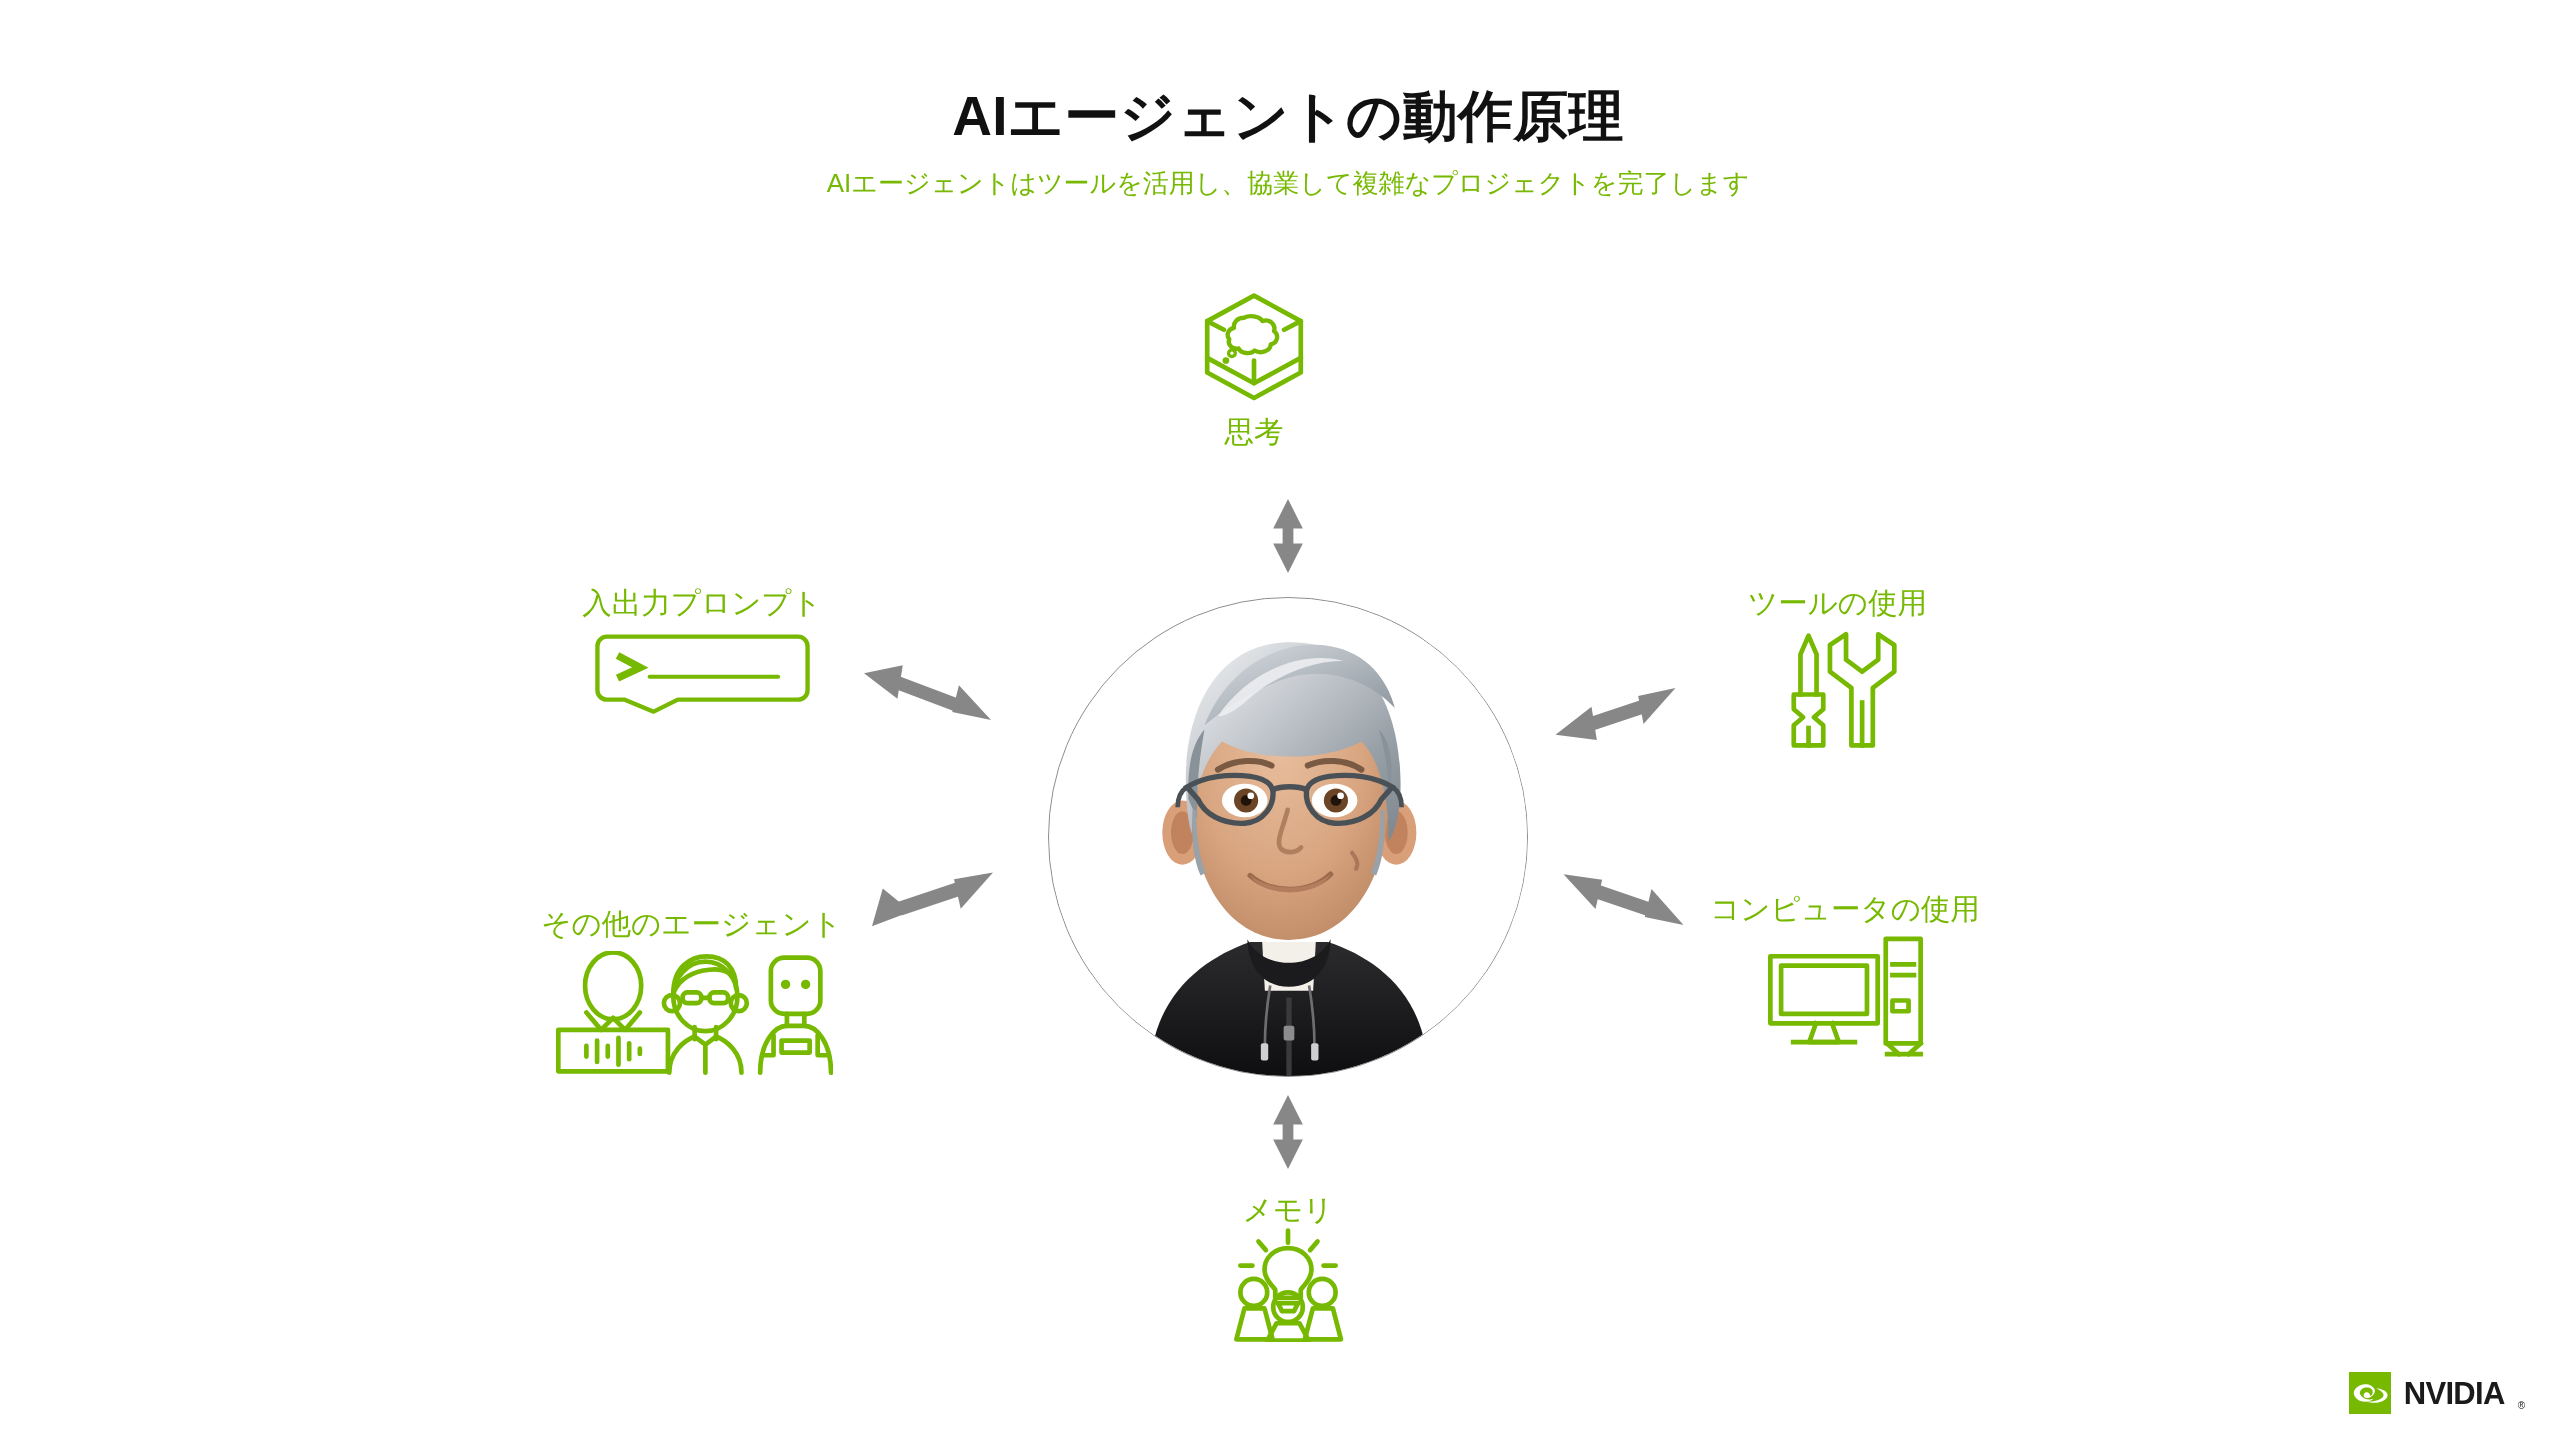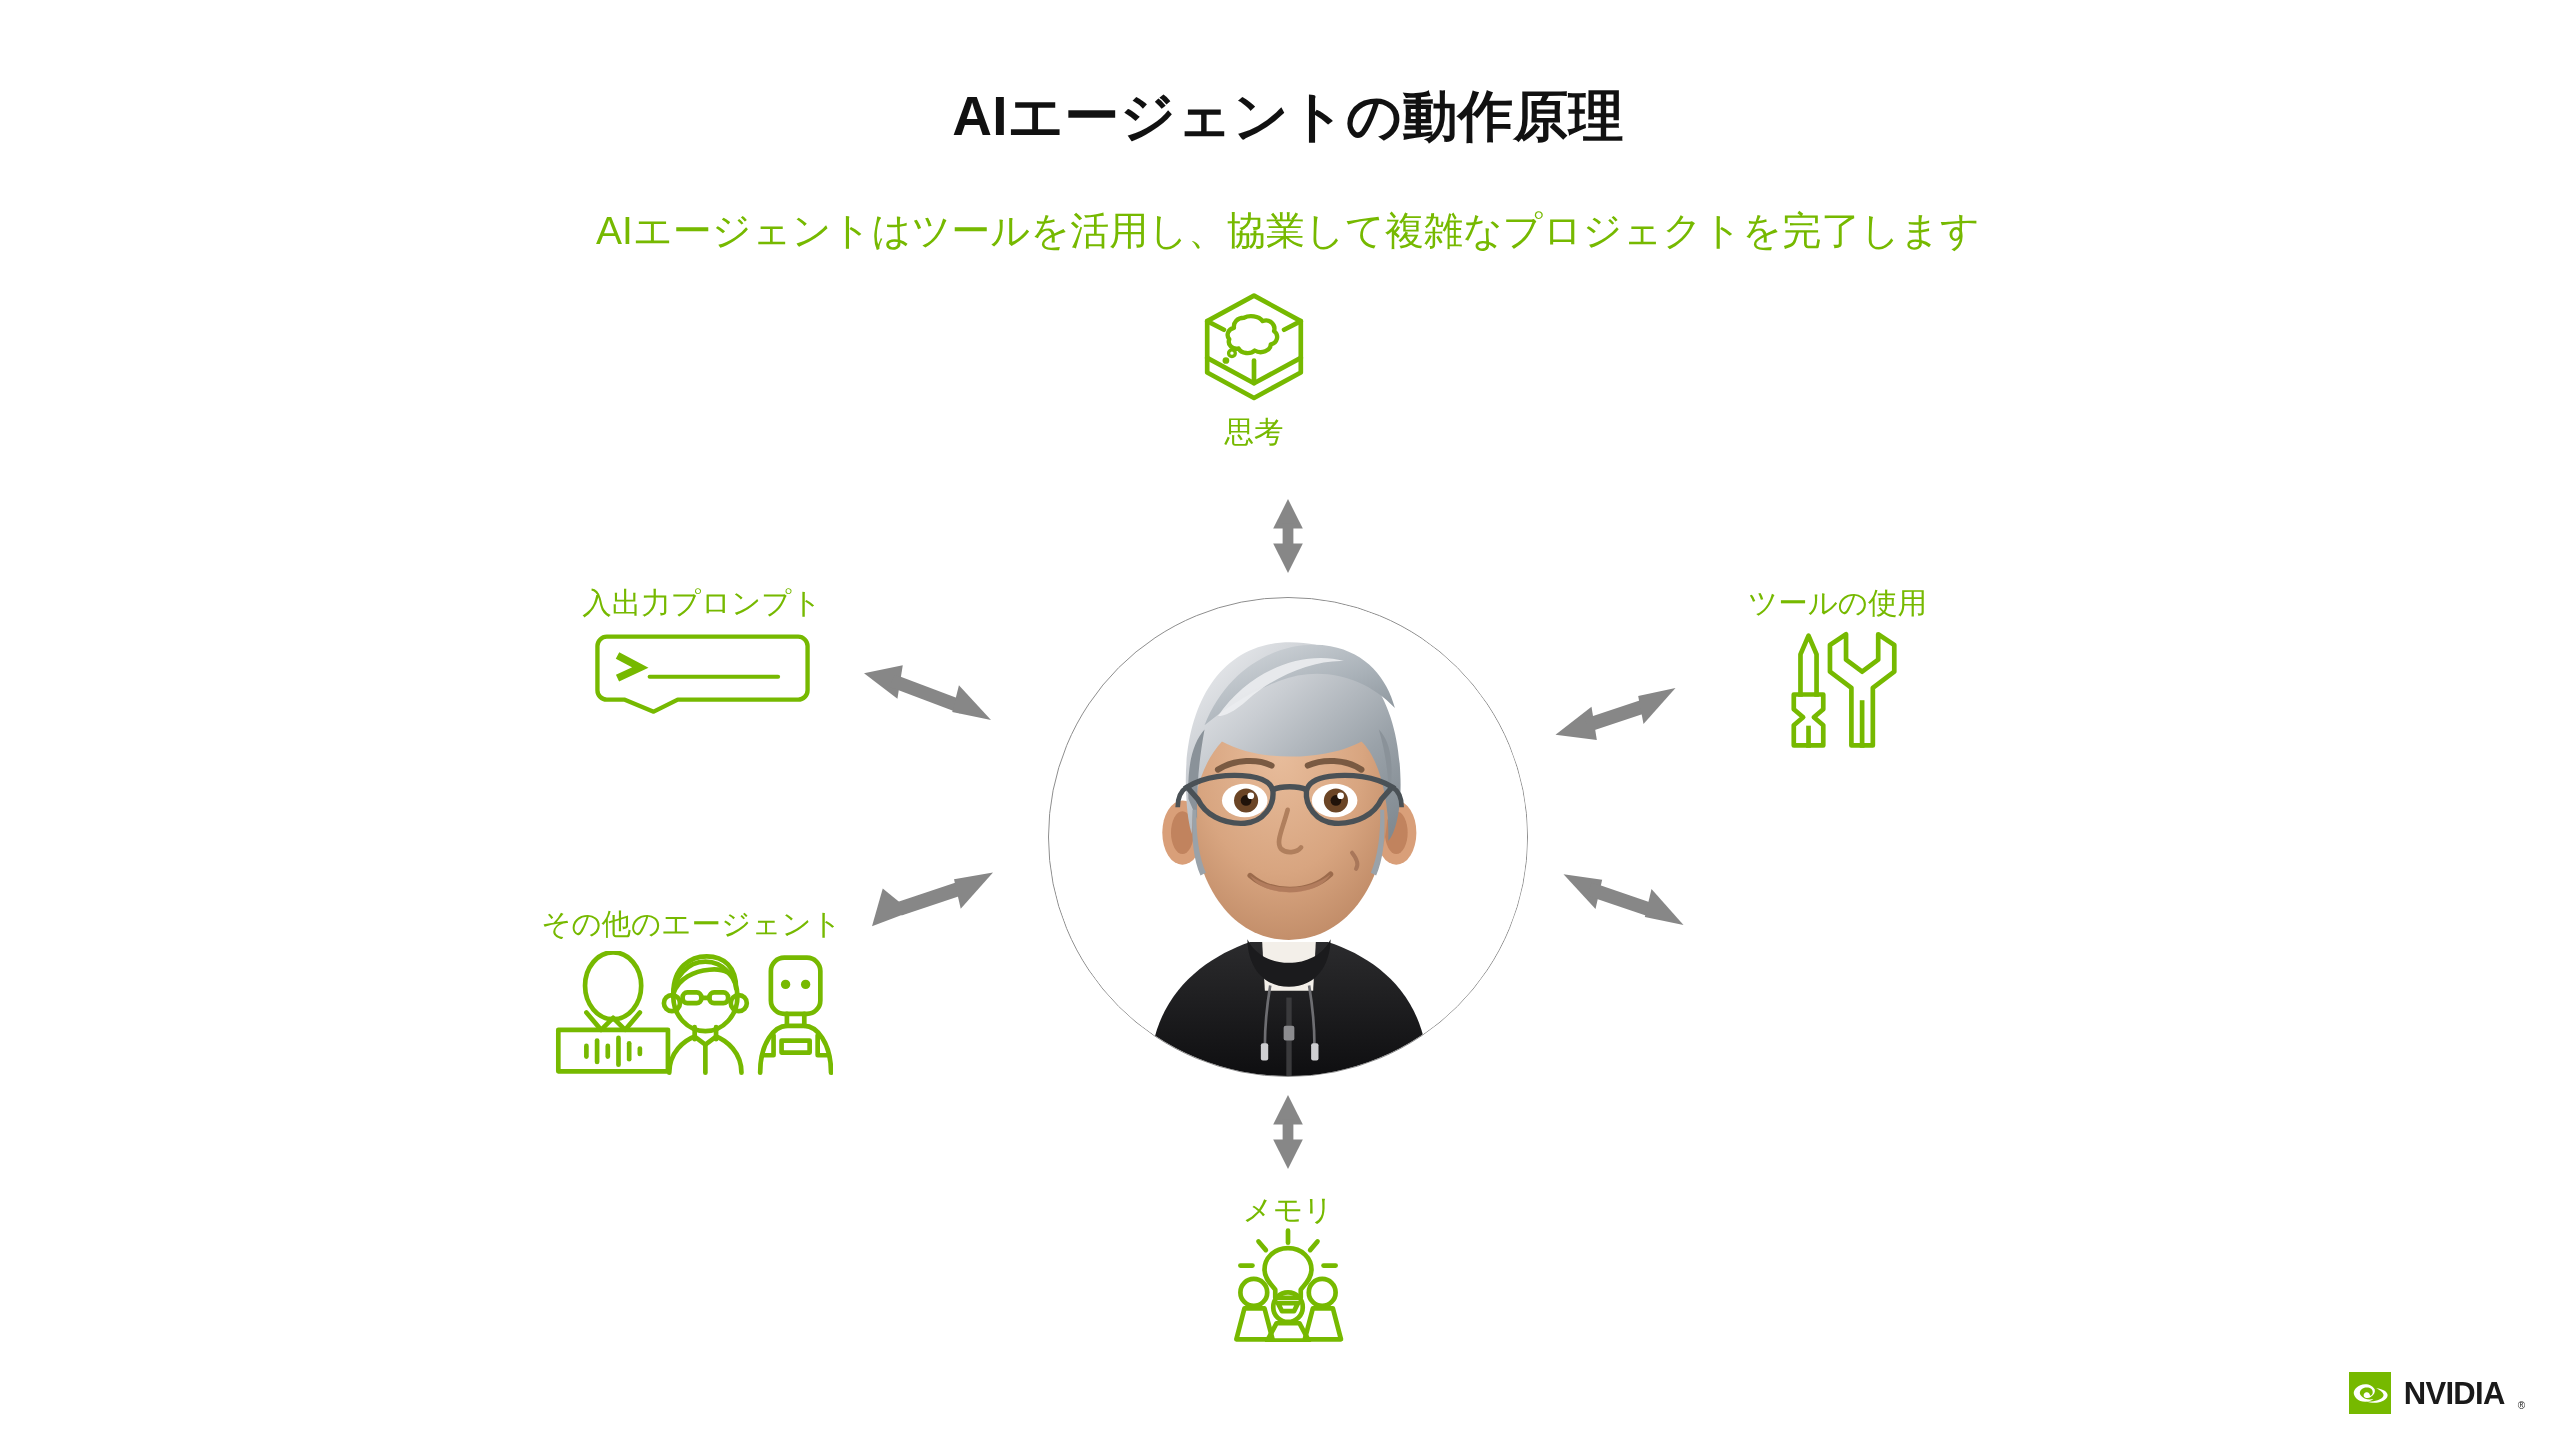--- a/index.html
+++ b/index.html
@@ -32,25 +32,24 @@
     color: #111111;
     letter-spacing: 0.3px;
     line-height: 1.1;
   }
   .subtitle {
     position: absolute;
     top: 169px;
     left: 0;
     width: 2576px;
     text-align: center;
-    font-size: 39px;
+    font-size: 26px;
     font-weight: 400;
     color: #76b900;
     line-height: 1.15;
-    margin-top: 40px;
   }
 
   
   .avatar-ring {
     position: absolute;
     left: 1048px;
     top: 597px;
     width: 480px;
     height: 480px;
     border-radius: 50%;
@@ -354,20 +353,37 @@
         <circle cx="380" cy="50" r="7" fill="#76b900" stroke="none"></circle>
         <path d="M352 94 L352 112 M378 94 L378 112"></path>
         <path d="M312 182 C312 136 334 112 352 112 L378 112 C396 112 418 136 418 182"></path>
         <path d="M332 126 L332 156 L316 156"></path>
         <path d="M398 126 L398 156 L414 156"></path>
         <rect x="344" y="134" width="42" height="18"></rect>
       </g>
     </svg>
   </div>
 
+  <div class="node icon-below" style="left:1664px; top:891px; width:362px;">
+    <div class="node-label">コンピュータの使用</div>
+    <svg class="node-icon" width="161" height="121" viewBox="0 0 240 180">
+      <g fill="none" stroke="#76b900" stroke-width="7" stroke-linejoin="round" stroke-linecap="square">
+
+        <rect x="8" y="30" width="160" height="100"></rect>
+        <rect x="24" y="44" width="128" height="72"></rect>
+        <path d="M76 130 L66 158 L110 158 L100 130"></path>
+        <path d="M42 158 L134 158"></path>
+
+        <rect x="180" y="4" width="52" height="156"></rect>
+        <path d="M190 42 L222 42 M190 58 L222 58"></path>
+        <rect x="190" y="96 " width="24" height="16"></rect>
+        <path d="M182 160 L200 176 M232 160 L214 176 M182 176 L232 176"></path>
+      </g>
+    </svg>
+  </div>
 
   <div class="node icon-above" style="left:1201px; top:1183px; width:174px;">
     <div class="node-label">メモリ</div>
     <svg class="node-icon" width="114" height="114" viewBox="0 0 170 170">
       <g fill="none" stroke="#76b900" stroke-width="7" stroke-linejoin="round" stroke-linecap="round">
 
         <path d="M85 4 L85 22"></path>
         <path d="M41 20 L52 33"></path>
         <path d="M129 20 L118 33"></path>
         <path d="M14 56 L32 56"></path>

